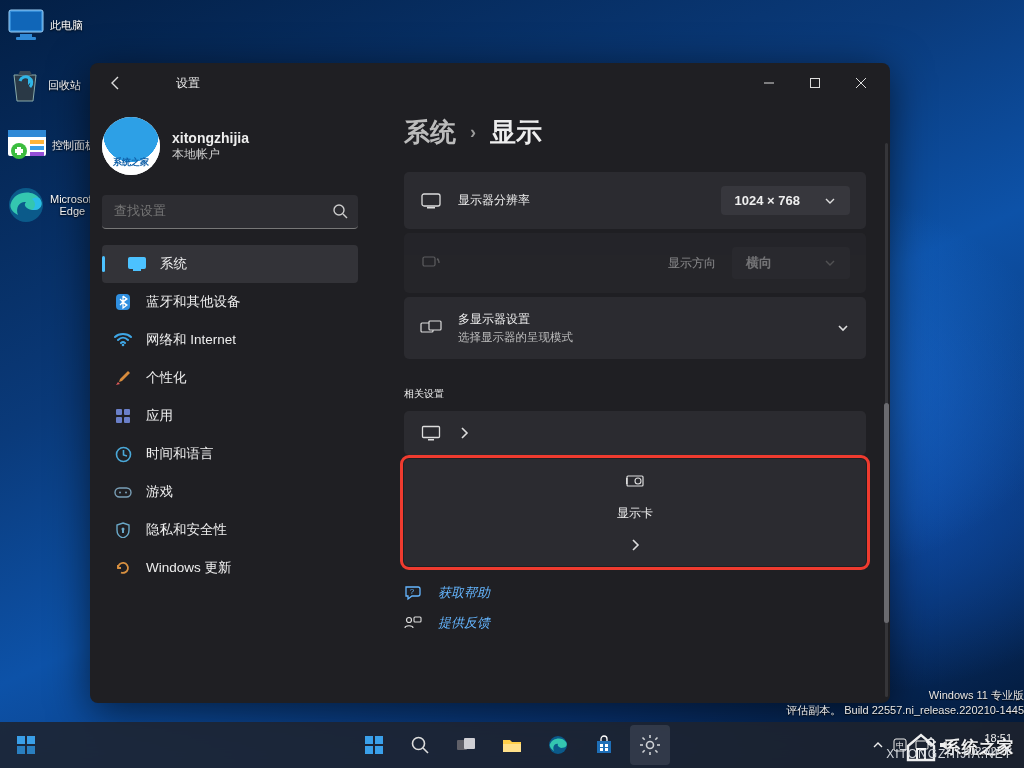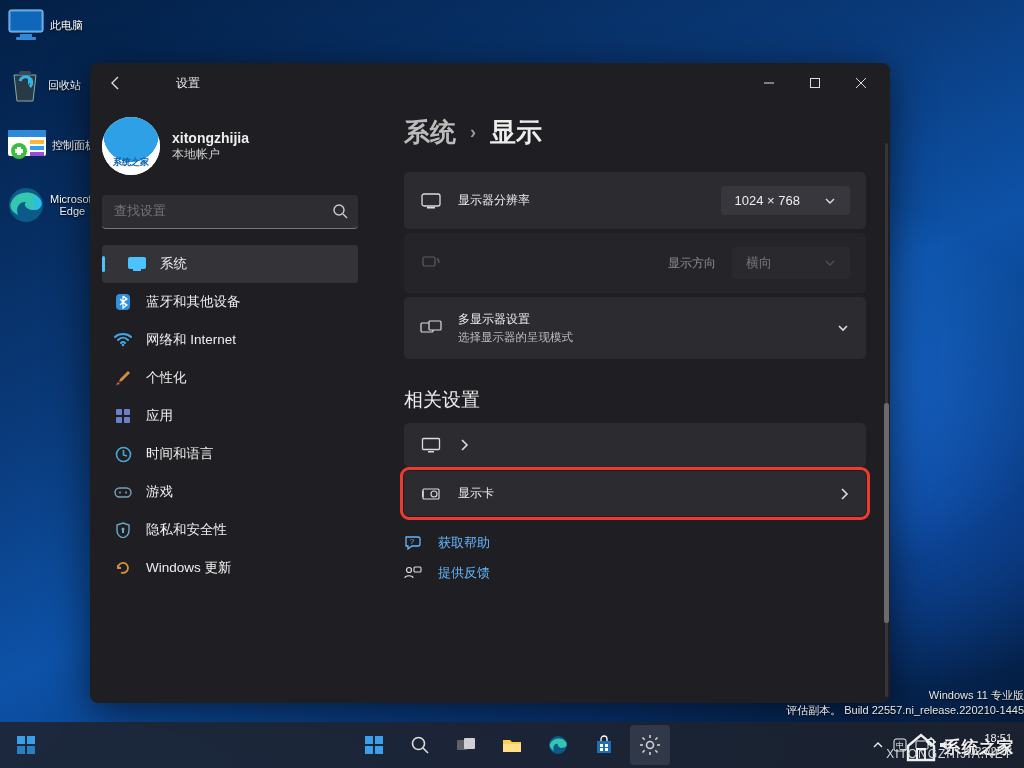--- a/index.html
+++ b/index.html
@@ -44,27 +44,27 @@
 .main { flex: 1; padding: 8px 24px 12px 34px; overflow-y: auto; position:relative; }
 .breadcrumb { display:flex;align-items:center;gap:14px; font-size: 26px; font-weight: 600; margin: 4px 0 22px; }
 .bc-parent { color: #bcbcbc; cursor:pointer; }
 .bc-sep { color: #999; font-size: 18px; }
 .card { background: #2b2b30; border-radius: 5px; display:flex;align-items:center;padding:14px 16px;margin-bottom:4px;gap:16px; }
 .card.dim { opacity: .5; text-align: right; }
 .card .cicon { width: 22px; display:flex;justify-content:center;flex-shrink:0; }
 .card .ctext { flex: 1; }
 .card .ct1 { font-size: 12px; }
 .card .ct2 { font-size: 11.5px; color: #bdbdbd; margin-top: 2px; }
-.dropdown { background: #37373d; border-radius: 4px; padding: 7px 14px; display:flex;align-items:center;gap:24px;font-size:13px;cursor:pointer;min-width:118px;justify-content:space-between; }
-.section-title { font-size: 19px; margin: 28px 0 10px; color:#eee; }
+.dropdown { background: #37373d; border-radius: 4px; padding: 7px 14px; display:flex;align-items:center;gap:24px;font-size:13px;cursor:pointer;min-width:118px;justify-content:space-between;font-weight:bold; }
+.section-title { font-size: 10px; margin: 28px 0 10px; color:#eee; }
 .clickable { cursor:pointer; }
-.card.highlight { outline: 3px solid #ef3b2f; outline-offset: 1px; }
+.card.highlight { outline: 3px solid #ef3b2f; outline-offset: 1px; flex-direction: column; }
 .links { margin-top: 18px; display:flex;flex-direction:column;gap:12px; }
 .link-row { display:flex;align-items:center;gap:16px;font-size:13px; }
-.link-row .lk { color:#65b6ff; cursor:pointer; }
+.link-row .lk { color:#65b6ff; cursor:pointer;font-style:italic; }
 .scroll-track{position:absolute;right:2px;top:40px;bottom:6px;width:3px;background:rgba(255,255,255,.1);border-radius:2px;}
 .scroll-thumb{position:absolute;right:1px;top:50%;width:5px;height:220px;background:#6a6a6f;border-radius:3px;}
 
 .taskbar { position: absolute; left: 0; right: 0; bottom: 0; height: 46px; background: rgba(30,35,45,.86); backdrop-filter: blur(10px); display:flex;align-items:center; }
 .task-center { position:absolute; left:50%; transform:translateX(-50%); display:flex;gap:6px; }
 .tbtn { width: 40px; height: 40px; display:flex;align-items:center;justify-content:center;border-radius:4px;cursor:pointer; }
 .tray { margin-left:auto; display:flex;align-items:center;gap:10px;padding-right:12px;font-size:11px;color:#eee; }
 .tray .mini{display:flex;align-items:center;gap:8px;}
 .tray-clock{text-align:right;line-height:1.2;}
 .bottom-info{position:absolute;right:0;bottom:50px;text-align:right;font-size:11px;color:#e6e6e6;text-shadow:0 1px 1px #000;}

